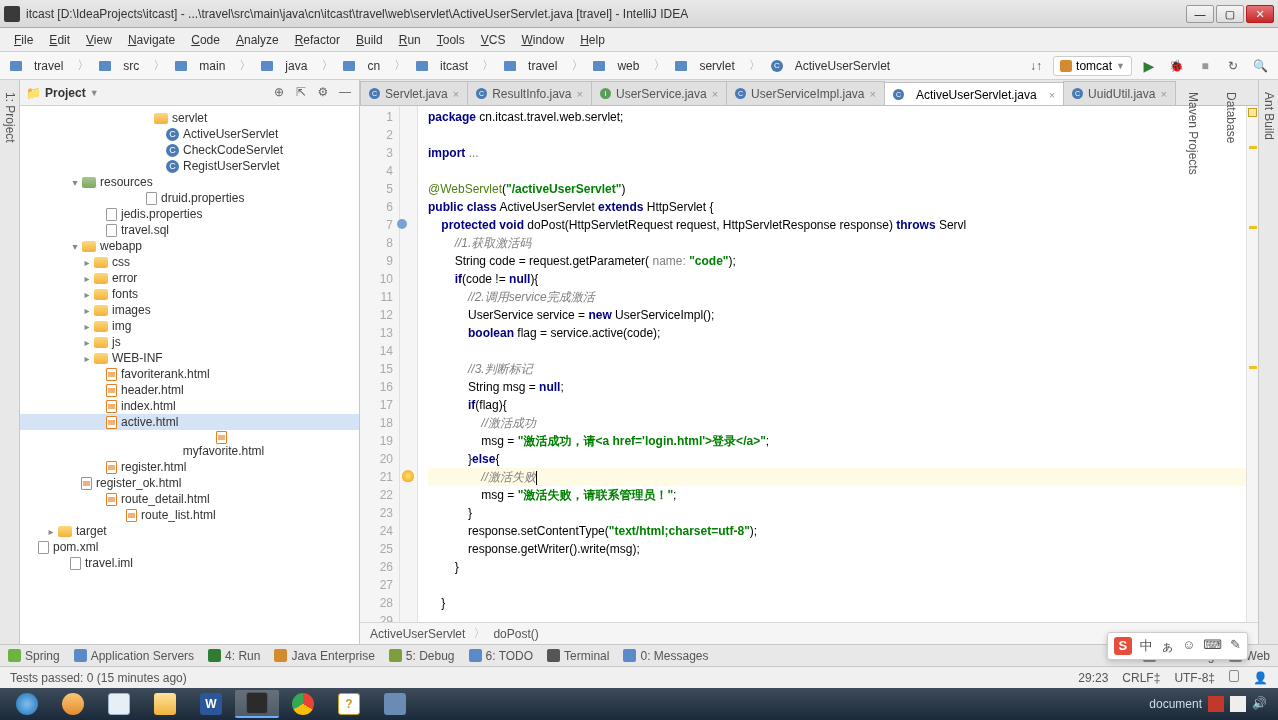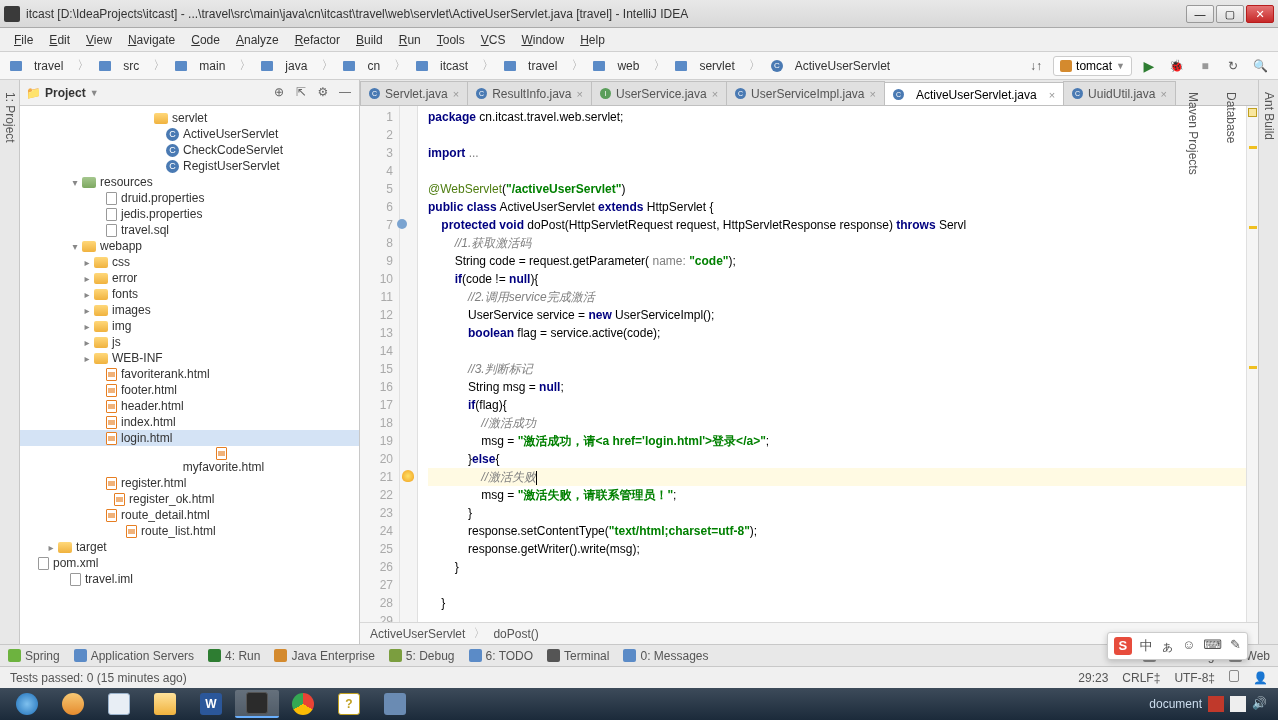--- a/index.html
+++ b/index.html
@@ -242,21 +242,21 @@
         <div class="tree-item" style="padding-left: 132px;">
           <span class="arrow"></span>
           <span class="ticon class-c">C</span>
           <span class="label">RegistUserServlet</span>
         </div>
         <div class="tree-item" style="padding-left: 48px;">
           <span class="arrow">▾</span>
           <span class="ticon folder-res"></span>
           <span class="label">resources</span>
         </div>
-        <div class="tree-item" style="padding-left: 72px;">
+        <div class="tree-item" style="padding-left: 112px;">
           <span class="arrow"></span>
           <span class="ticon file"></span>
           <span class="label">druid.properties</span>
         </div>
         <div class="tree-item" style="padding-left: 72px;">
           <span class="arrow"></span>
           <span class="ticon file"></span>
           <span class="label">jedis.properties</span>
         </div>
         <div class="tree-item" style="padding-left: 72px;">
@@ -305,48 +305,43 @@
           <span class="label">WEB-INF</span>
         </div>
         <div class="tree-item" style="padding-left: 72px;">
           <span class="arrow"></span>
           <span class="ticon html"></span>
           <span class="label">favoriterank.html</span>
         </div>
         <div class="tree-item" style="padding-left: 72px;">
           <span class="arrow"></span>
           <span class="ticon html"></span>
-          <span class="label">footer.html</span>
-        </div>
-        <div class="tree-item" style="padding-left: 72px;">
-          <span class="arrow"></span>
-          <span class="ticon html"></span>
           <span class="label">header.html</span>
         </div>
         <div class="tree-item" style="padding-left: 72px;">
           <span class="arrow"></span>
           <span class="ticon html"></span>
           <span class="label">index.html</span>
         </div>
         <div class="tree-item selected" style="padding-left: 72px;">
           <span class="arrow"></span>
           <span class="ticon html"></span>
-          <span class="label">login.html</span>
+          <span class="label">active.html</span>
         </div>
         <div class="tree-item" style="padding-left: 72px; flex-direction: column;">
           <span class="arrow"></span>
           <span class="ticon html"></span>
           <span class="label">myfavorite.html</span>
         </div>
         <div class="tree-item" style="padding-left: 72px;">
           <span class="arrow"></span>
           <span class="ticon html"></span>
           <span class="label">register.html</span>
         </div>
-        <div class="tree-item" style="padding-left: 80px;">
+        <div class="tree-item" style="padding-left: 47px;">
           <span class="arrow"></span>
           <span class="ticon html"></span>
           <span class="label">register_ok.html</span>
         </div>
         <div class="tree-item" style="padding-left: 72px;">
           <span class="arrow"></span>
           <span class="ticon html"></span>
           <span class="label">route_detail.html</span>
         </div>
         <div class="tree-item" style="padding-left: 92px;">

